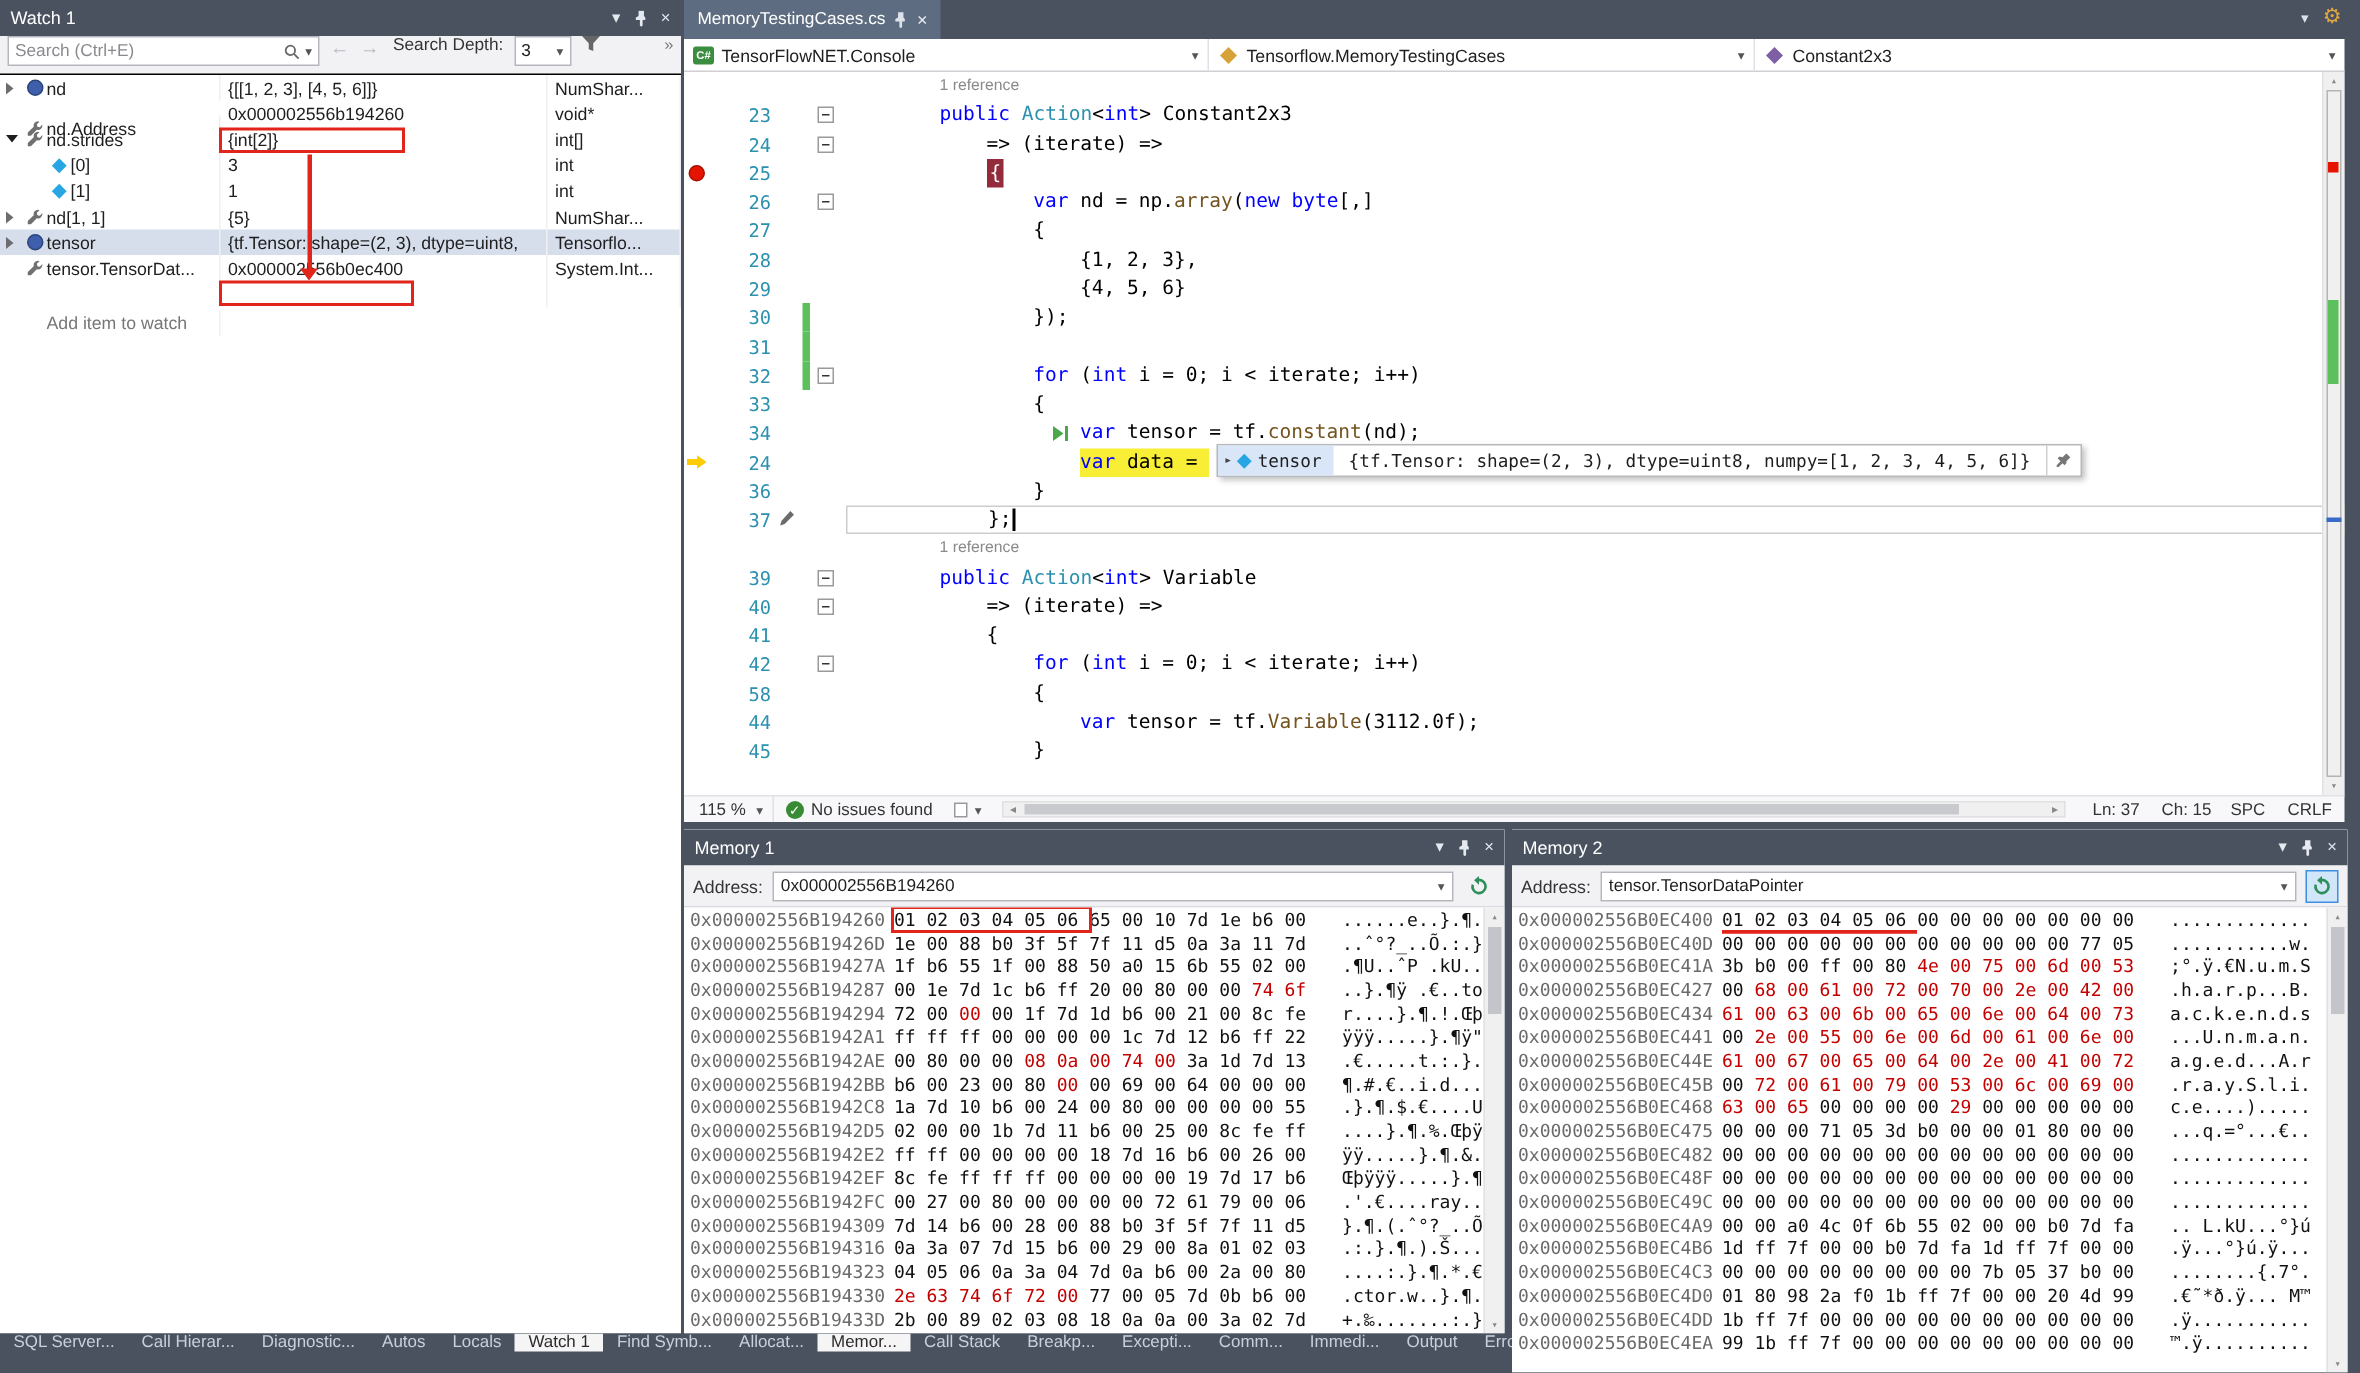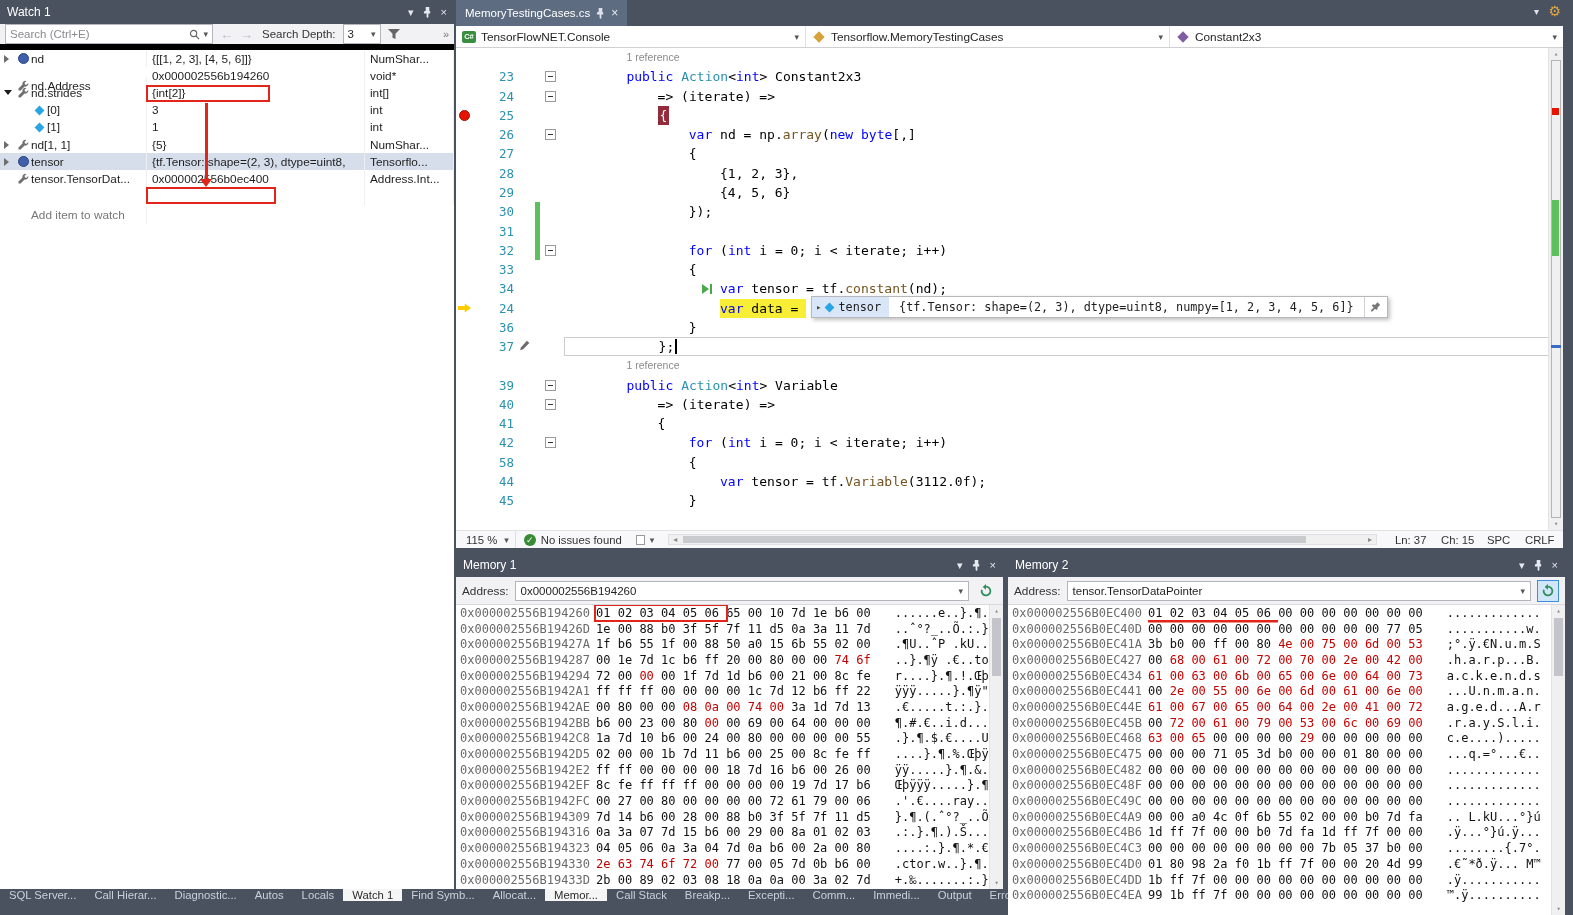--- a/index.html
+++ b/index.html
@@ -8,21 +8,21 @@
   }
   *{box-sizing:border-box;margin:0;padding:0}
   html,body{width:1573px;height:915px;overflow:hidden}
   body{position:relative;background:var(--chrome);font-family:"Liberation Sans",sans-serif;font-size:12px;color:#1e1e1e}
   .panel{position:absolute;display:flex;flex-direction:column;background:#fff;overflow:hidden}
   .ptitle{height:24px;min-height:24px;background:var(--chrome);color:#fff;display:flex;align-items:center;padding:0 7px;font-size:12px}
   .ptools{margin-left:auto;display:flex;align-items:center;gap:9px;color:#E4E8EF}
   .tb-ic{cursor:default;font-size:11px;line-height:1}
   
   #watch-panel{left:0;top:0;width:454px;height:889px}
-  .watch-toolbar{height:26px;min-height:26px;background:#F2F2F5;border-bottom:6px solid #000000;display:flex;align-items:center;padding:0 5px;gap:7px}
+  .watch-toolbar{height:26px;min-height:26px;background:#F2F2F5;border-bottom:1px solid #000000;display:flex;align-items:flex-start;padding:0 5px;gap:7px}
   .searchbox{width:208px;height:20px;background:#fff;border:1px solid #B4B6BD;display:flex;align-items:center;padding:0 4px}
   .searchbox input{border:none;outline:none;flex:1;font:11.5px "Liberation Sans",sans-serif;color:#333;min-width:0}
   .searchbox input::placeholder{color:#8a8a8f}
   .dd{font-size:9px;color:#555;margin-left:3px}
   .nav-arrow{color:#B9BCC4;font-size:13px}
   .depth-label{color:#333;font-size:11.5px;margin-left:2px}
   .depth-combo{width:38px;height:20px;background:#fff;border:1px solid #B4B6BD;display:flex;align-items:center;padding:0 4px;justify-content:space-between;font-size:11.5px}
   .overflow{margin-left:auto;color:#777;font-size:11px}
   .wheader{height:18px;min-height:18px;display:flex;border-bottom:1px solid #E0E0E4;color:#3c3c3c;font-size:11.5px;align-items:center;background:#FCFCFD}
   .wheader .wcell{border-right:1px solid #E0E0E4;height:100%;display:flex;align-items:center;padding-left:5px}
@@ -259,21 +259,21 @@
         <div class="wcell wname" style="padding-left: 4px;">
           <span class="expander none"></span>
           <span class="wicon wrench">
             <svg width="12" height="12" viewBox="0 0 16 16">
               <path fill="#707070" d="M11.2 1a4 4 0 0 0-3.9 4.9L2 11.2V14h2.8l5.3-5.3A4 4 0 0 0 15 4.1l-2.3 2.3-2.1-.5-.5-2.1L12.4 1.5A4 4 0 0 0 11.2 1z"></path>
             </svg>
           </span>
           <span class="wlabel">tensor.TensorDat...</span>
         </div>
         <div class="wcell wval">0x000002556b0ec400</div>
-        <div class="wcell wtype">Address.Int...</div>
+        <div class="wcell wtype">System.Int...</div>
       </div>
       <div class="wrow ph">
         <div class="wcell wname" style="padding-left: 4px; margin-top: 38px;">
           <span class="expander none"></span>
           <span class="wicon none"></span>
           <span class="wlabel">Add item to watch</span>
         </div>
         <div class="wcell wval"></div>
         <div class="wcell wtype"></div>
       </div>

